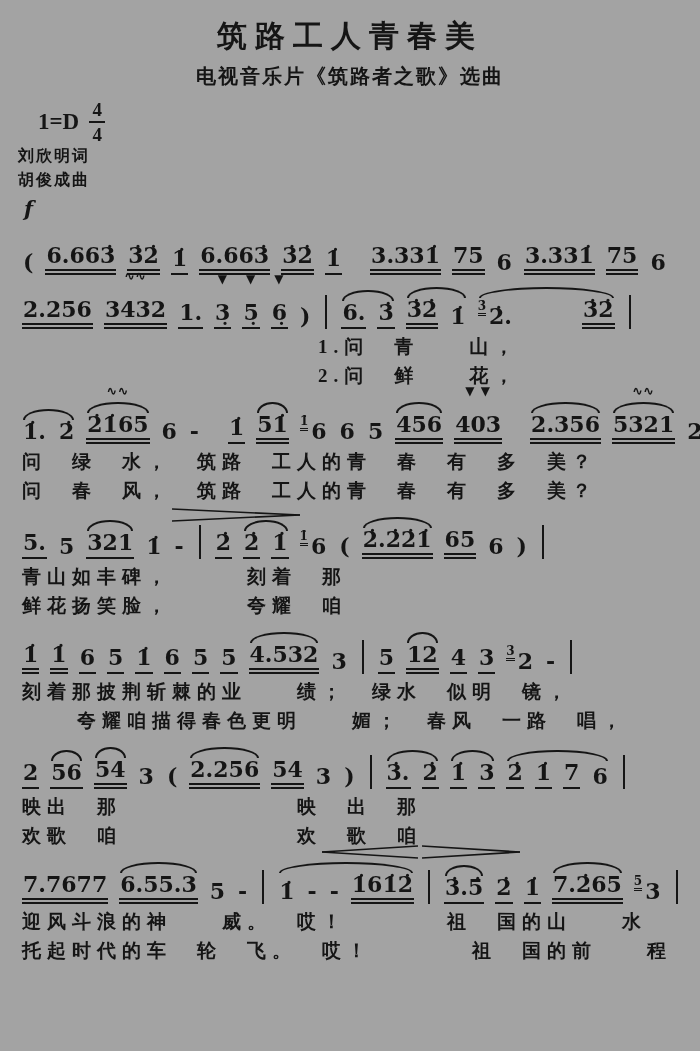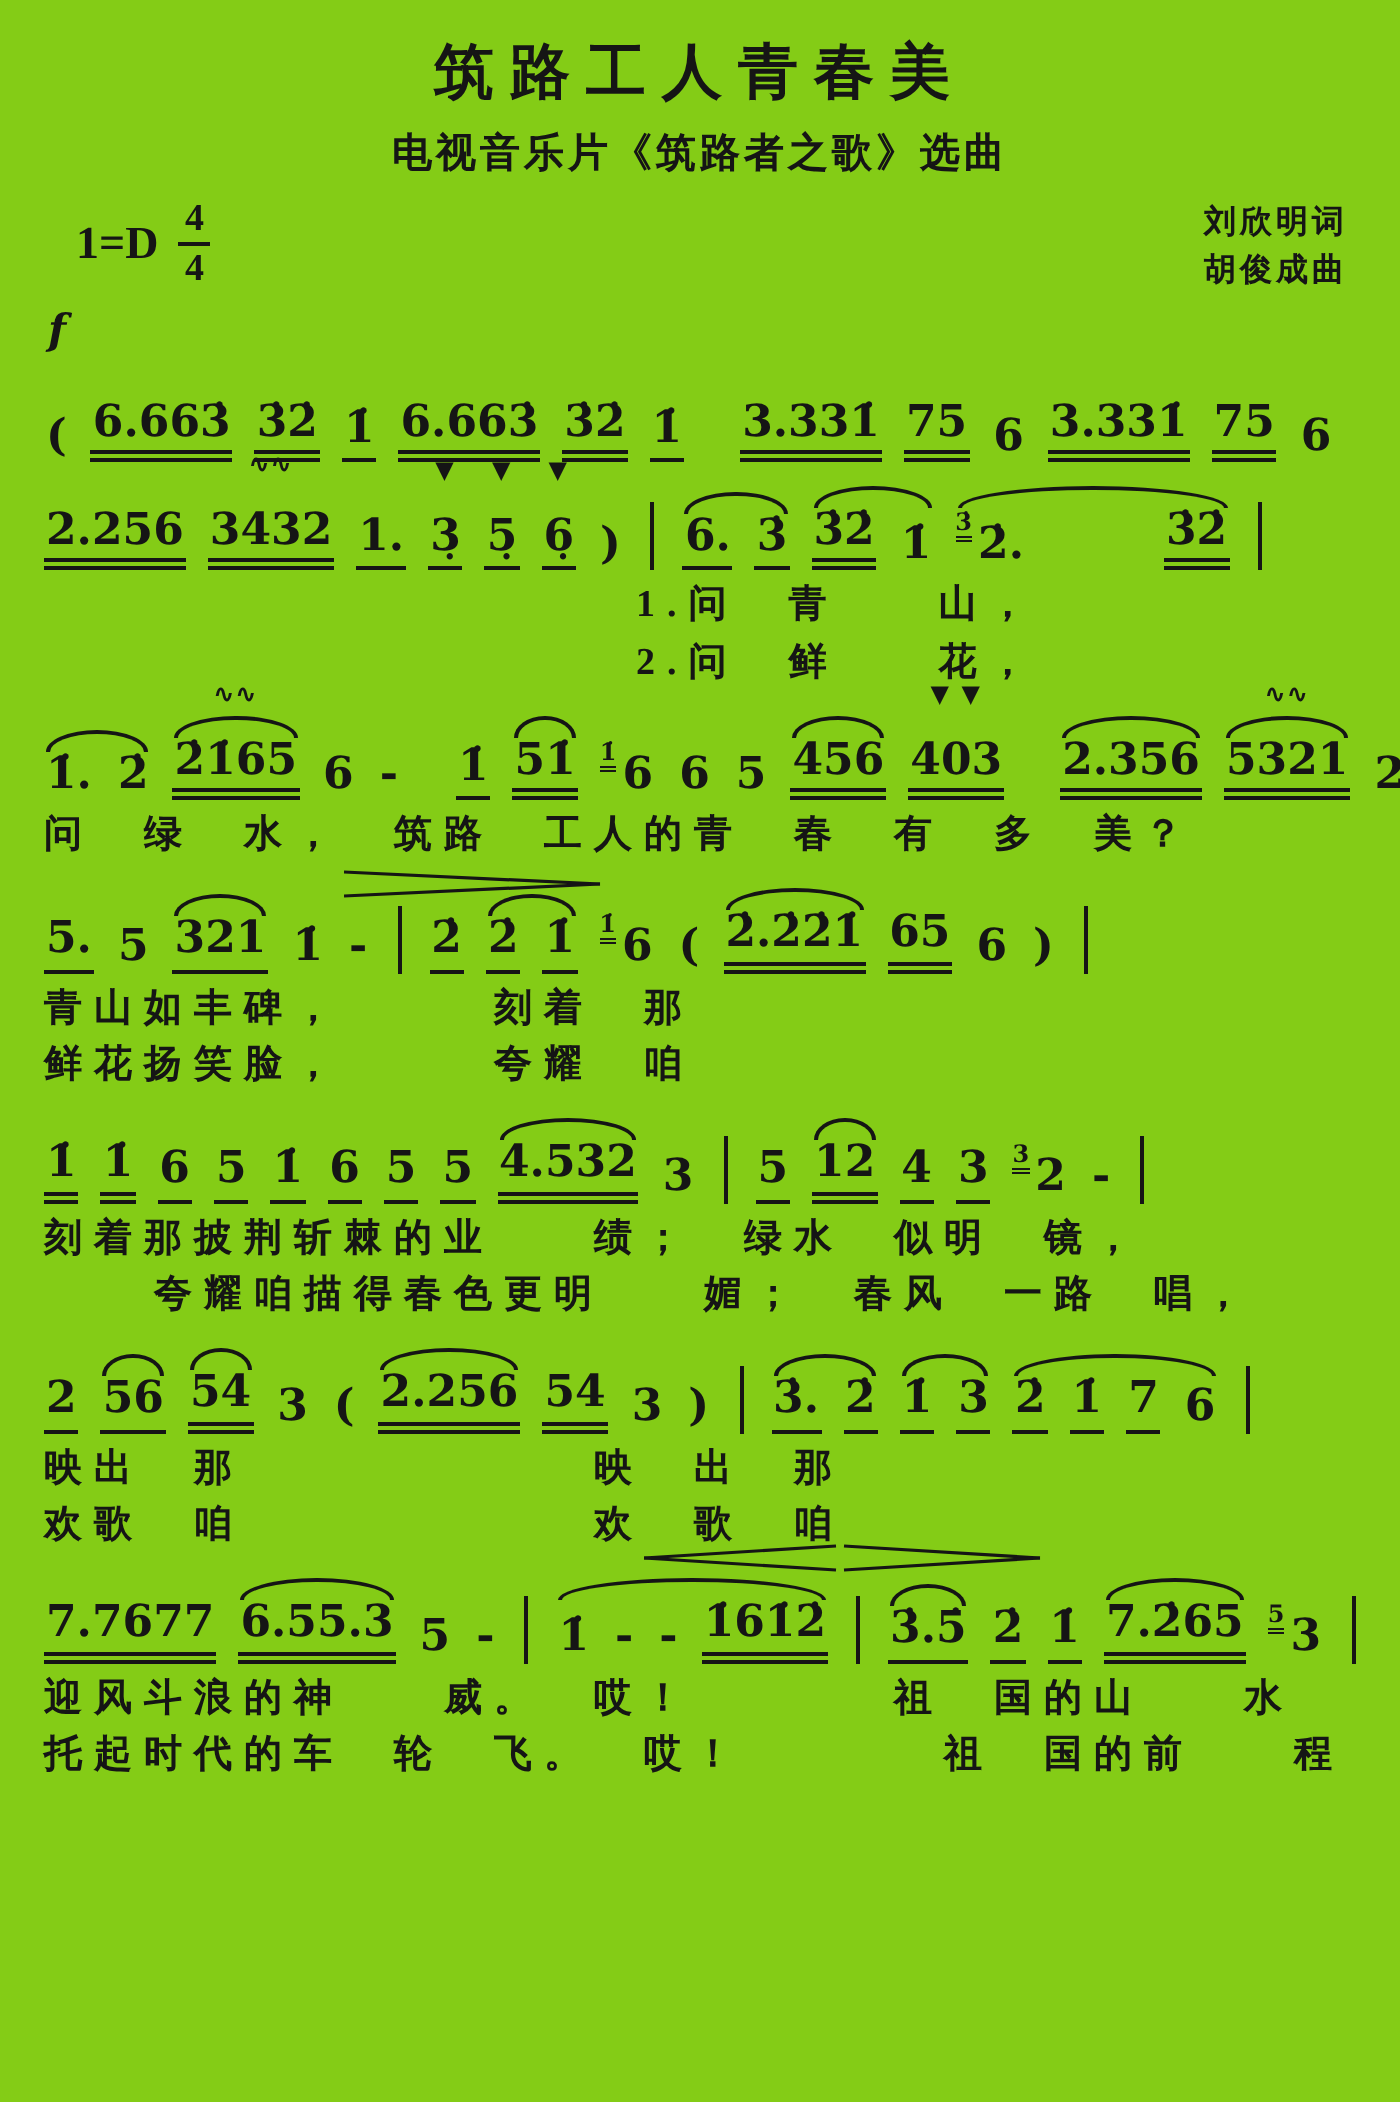--- a/index.html
+++ b/index.html
@@ -1,25 +1,25 @@
 <!DOCTYPE html>
 <html><head>
 <meta charset="utf-8">
 <style>
   html,body{margin:0;padding:0;background:#e8e6e2;}
   *{box-sizing:border-box;}
   .page{
-    width:700px;height:1051px;margin:0 auto;background:#84cc16;color:#151515;
+    width:700px;height:1051px;margin:0 auto;background:#a3a3a3;color:#151515;
     font-family:"Liberation Serif","DejaVu Serif",serif;
     padding:14px 18px 10px 18px;overflow:hidden;position:relative;
   }
   
   .title{text-align:center;font-size:30px;font-weight:bold;letter-spacing:8px;margin:2px 0 6px;}
   .subtitle{text-align:center;font-size:20px;font-weight:bold;letter-spacing:2px;margin-bottom:10px;}
-  .hdr-row{display:flex;justify-content:space-between;align-items:flex-start;margin-top:4px;}
+  .hdr-row{display:flex;justify-content:space-between;align-items:flex-start;margin-top:4px;flex-direction:column;}
   .keysig{font-size:23px;font-weight:bold;display:flex;align-items:center;gap:10px;padding-left:20px;}
   .meter{display:inline-flex;flex-direction:column;align-items:center;line-height:1;font-size:19px;font-weight:bold;}
   .meter .fbar{width:16px;height:2px;background:#151515;margin:2px 0;}
   .credits{font-size:16px;font-weight:bold;text-align:right;line-height:1.5;letter-spacing:2px;padding-right:8px;}
   .tempo{font-size:18px;font-weight:bold;letter-spacing:3px;margin:14px 0 0 22px;}
   .dyn{font-style:italic;font-weight:bold;font-size:21px;margin:4px 0 0 6px;font-family:"DejaVu Serif",serif;}
   
   #score{margin-top:2px;}
   .system{
     position:relative;display:flex;align-items:flex-end;gap:11px;
@@ -138,20 +138,21 @@
         <span class="tok arc"><span class="core u2">456</span></span>
         <span class="tok"><span class="core u2">403</span><span class="orn">▼ ▼</span></span>
         <span class="bar"></span>
         <span class="tok arc"><span class="core u2">2.356</span></span>
         <span class="tok arc"><span class="core u2">5321</span><span class="orn">∿∿</span></span>
         <span class="tok"><span class="core u0">2</span></span>
         <span class="bar"></span>
       </div>
       <div class="lyricpair">
         <div class="lyric" style="margin-left: 4px;">问　绿　水，　筑路　工人的青　春　有　多　美？</div>
+        <div class="lyric" style="margin-left: 4px;">问　春　风，　筑路　工人的青　春　有　多　美？</div>
       </div>
       <div class="system">
         <div class="decor" style="left: 150px; top: -22px;"><svg width="130" height="16">
             <line x1="0" y1="2" x2="128" y2="8"></line>
             <line x1="0" y1="14" x2="128" y2="8"></line>
           </svg></div>
         <span class="tok"><span class="core u1">5.</span></span>
         <span class="tok"><span class="core u0">5</span></span>
         <span class="tok arc"><span class="core u1">321</span></span>
         <span class="tok"><span class="core u0">1̇</span></span>

